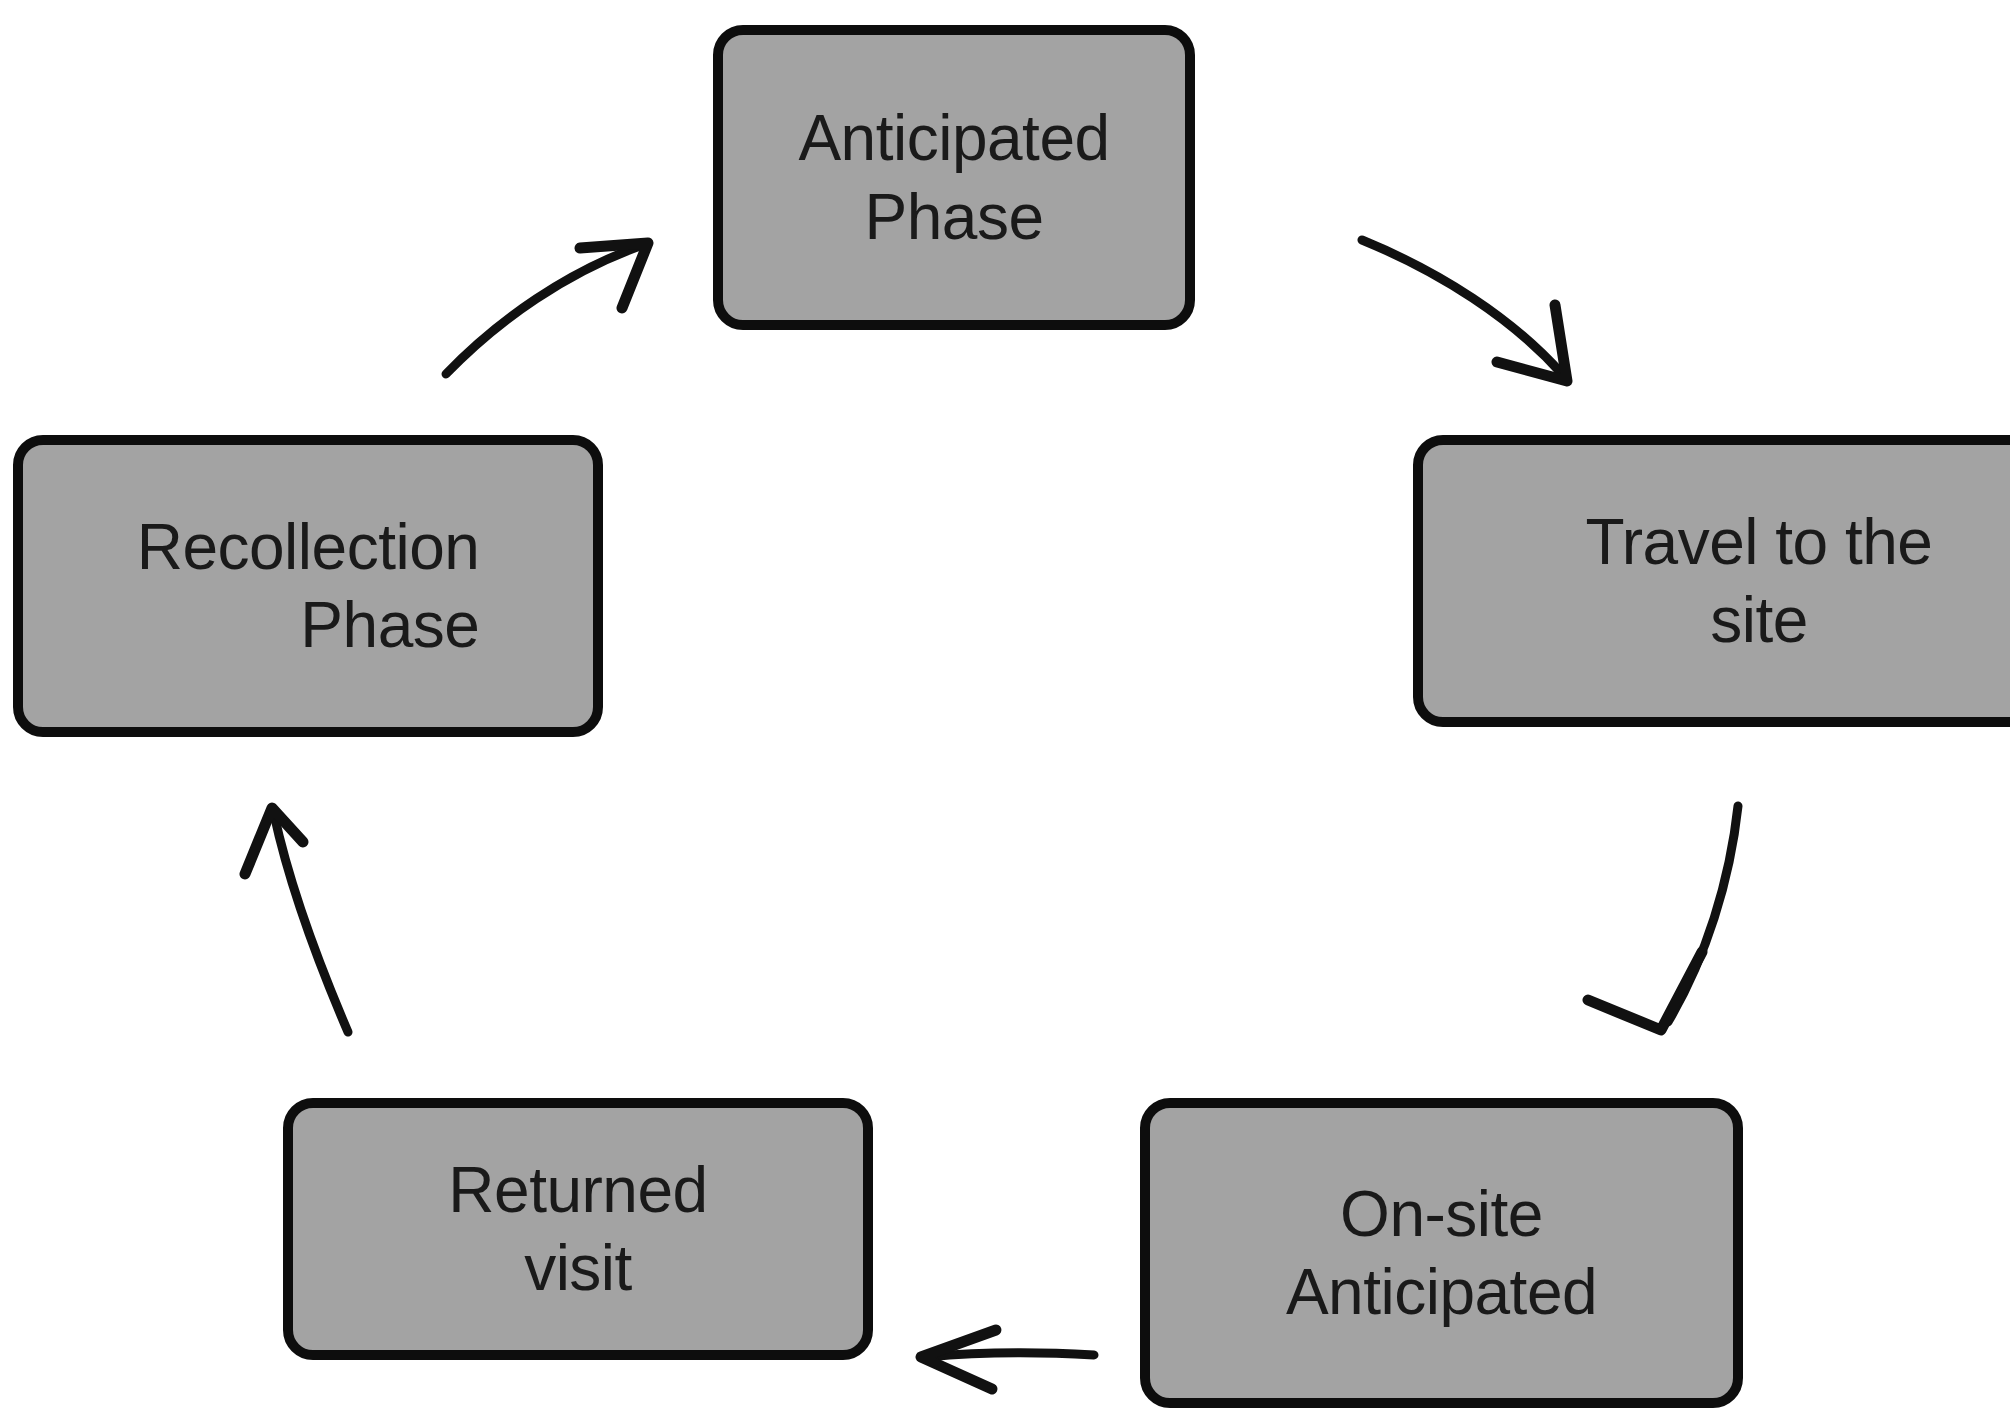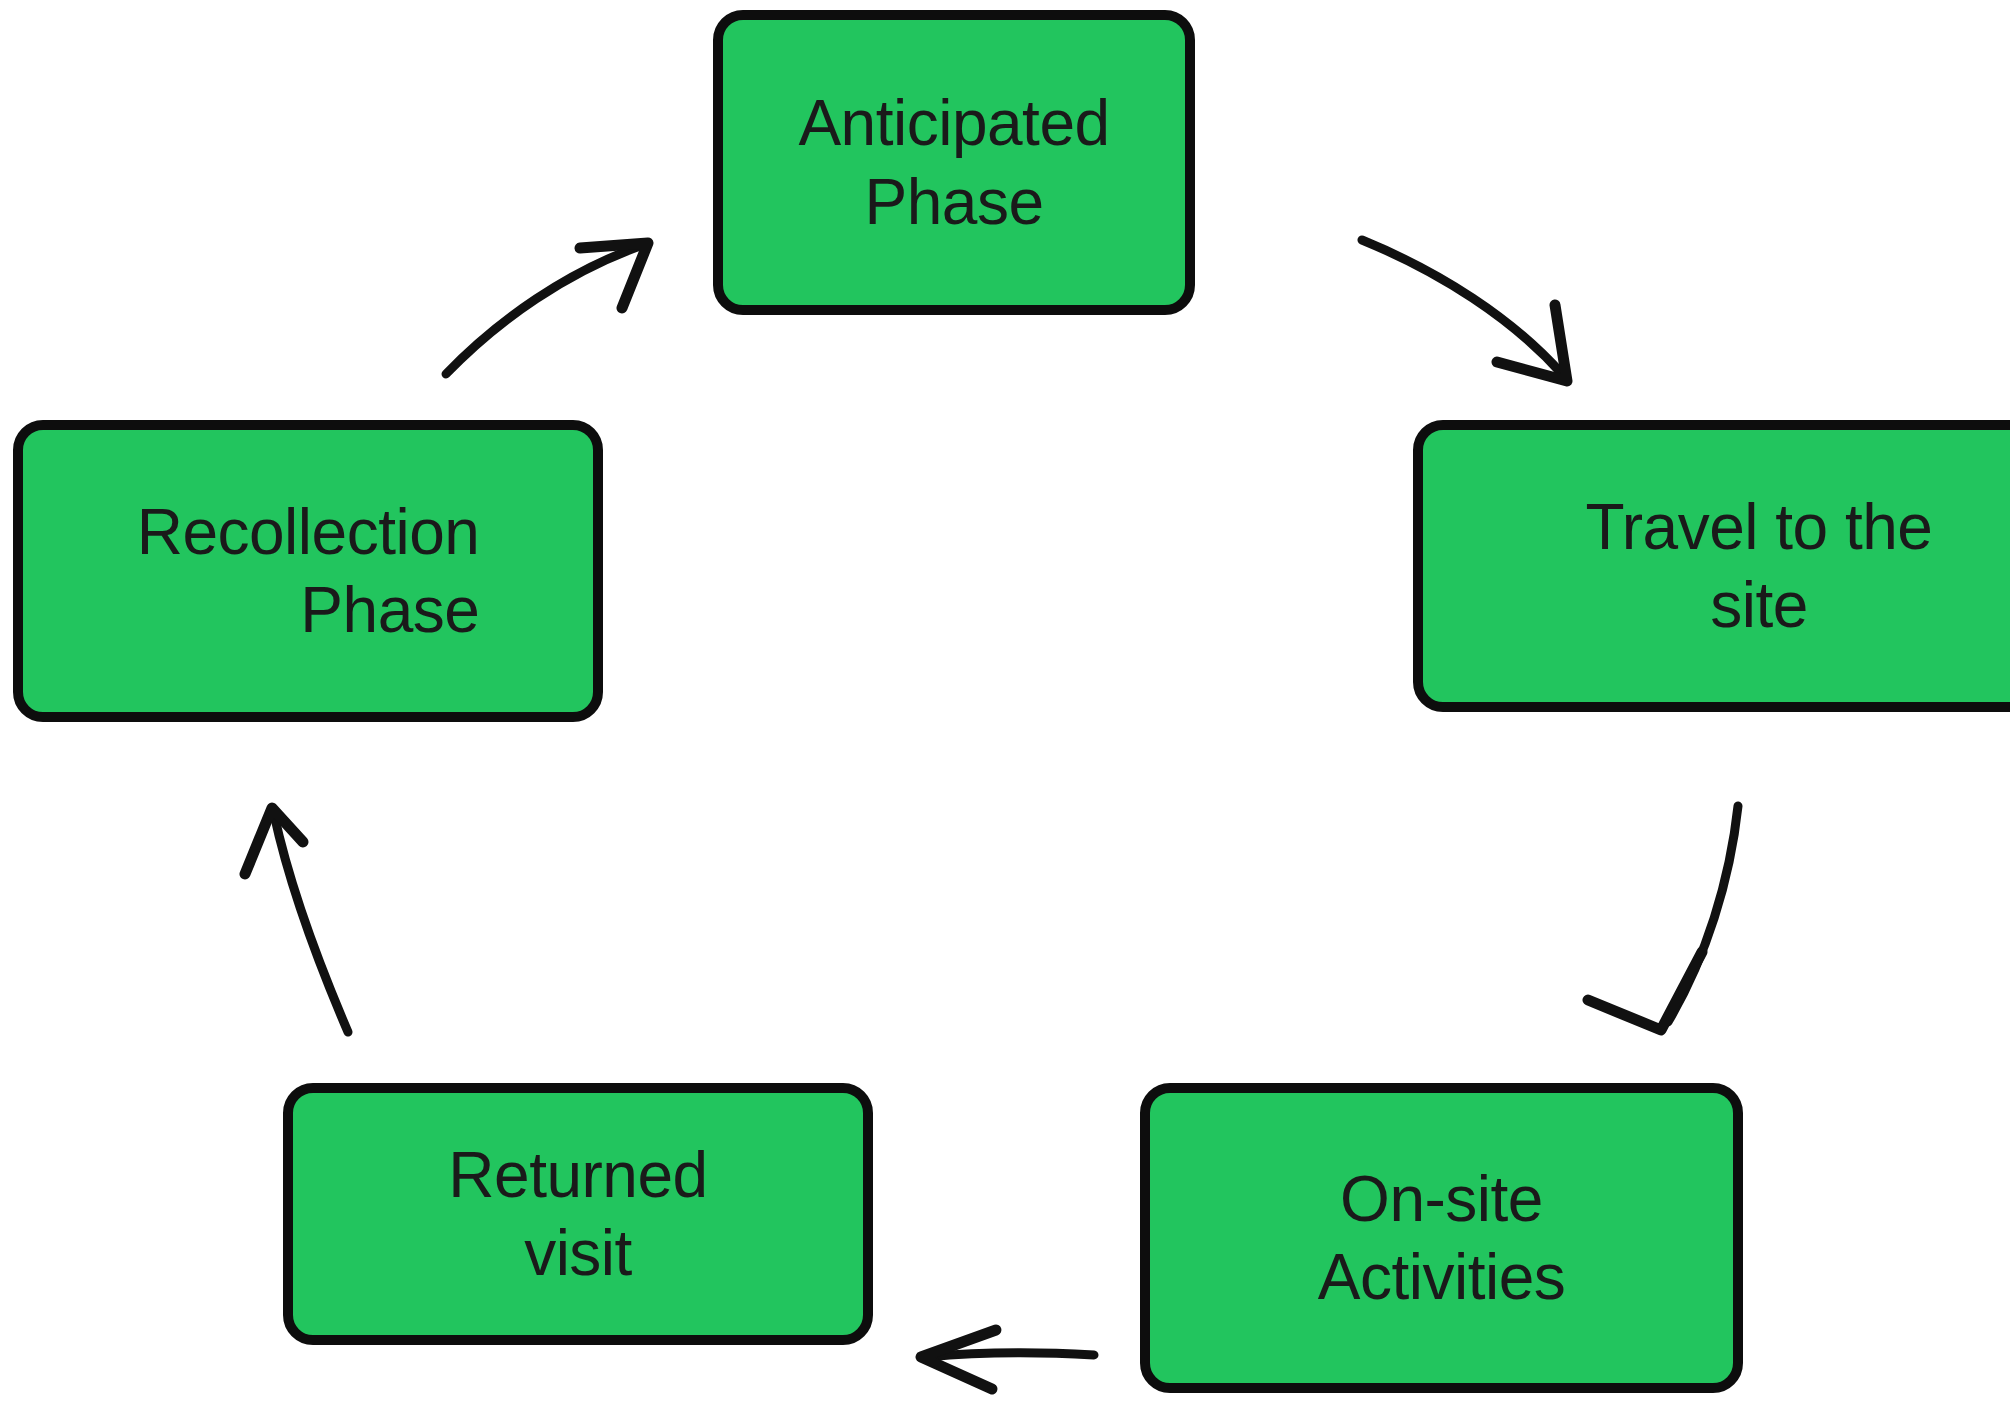--- a/index.html
+++ b/index.html
@@ -14,27 +14,28 @@
   #canvas {
     position: relative;
     width: 2010px;
     height: 1412px;
     background: #ffffff;
     overflow: hidden;
   }
   .node {
     position: absolute;
     box-sizing: border-box;
-    background: #22c55e;
+    background: #a3a3a3;
     border: 10px solid #0d0d0d;
     border-radius: 30px;
     display: flex;
     align-items: center;
     justify-content: center;
     text-align: center;
+    margin-top: 15px;
   }
   .node-label {
     font-family: "Liberation Sans", sans-serif;
     font-size: 64px;
     line-height: 1.22;
     color: #1a1a1a;
     letter-spacing: -0.5px;
     white-space: pre-line;
     padding: 0 18px;
   }
@@ -106,21 +107,21 @@
 Phase</span>
   </div>
 
   <div class="node" id="node-travel-to-site">
     <span class="node-label">Travel to the
 site</span>
   </div>
 
   <div class="node" id="node-on-site-activities">
     <span class="node-label">On-site
-Activities</span>
+Anticipated</span>
   </div>
 
   <div class="node" id="node-returned-visit">
     <span class="node-label">Returned
 visit</span>
   </div>
 
   <div class="node" id="node-recollection-phase">
     <span class="node-label">Recollection
 Phase</span>

